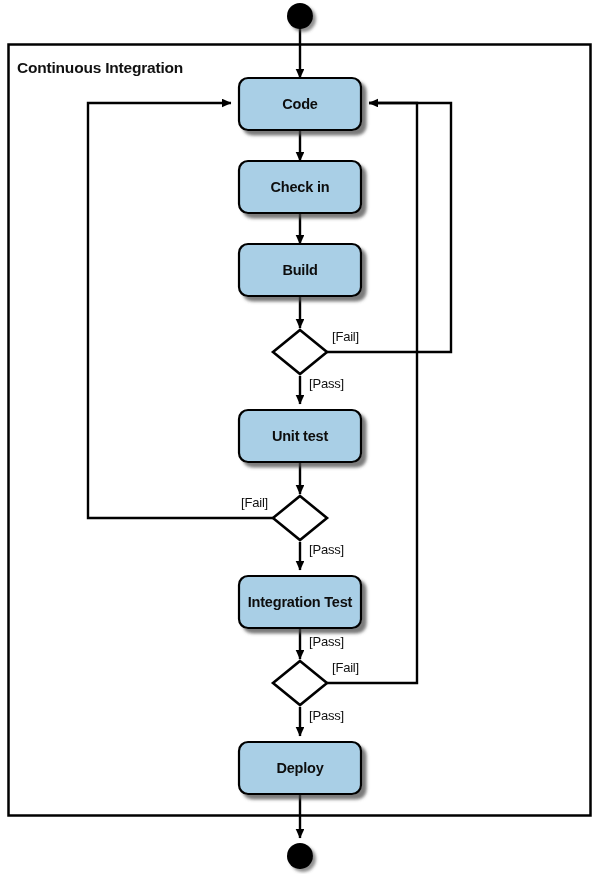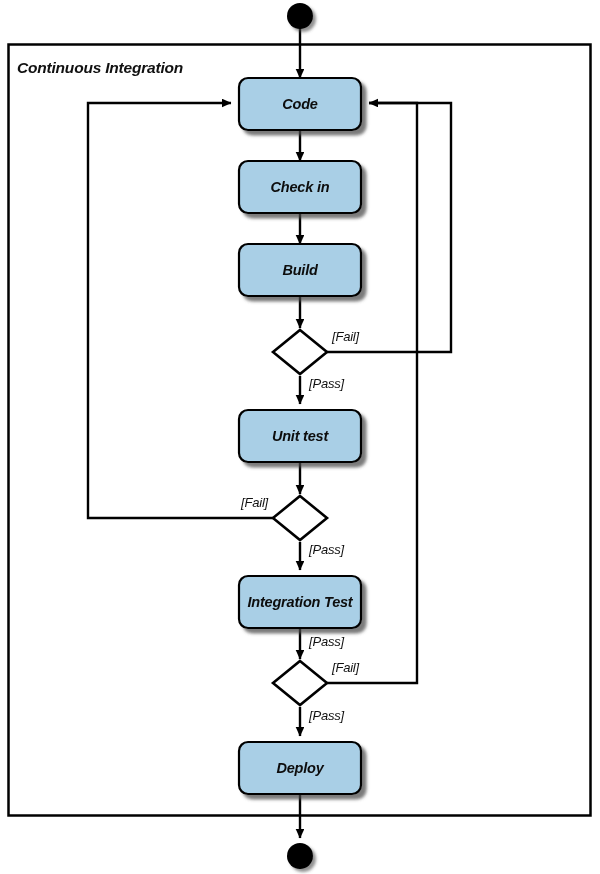--- a/index.html
+++ b/index.html
@@ -10,21 +10,20 @@
   body {
     width: 600px;
     height: 874px;
     font-family: "Liberation Sans", sans-serif;
     overflow: hidden;
   }
   #diagram-root {
     position: relative;
     width: 600px;
     height: 874px;
-    font-style: italic;
   }
   svg#uml-canvas {
     display: block;
     width: 600px;
     height: 874px;
   }
   .frame-rect {
     fill: #ffffff;
     stroke: #000000;
     stroke-width: 2.5;

